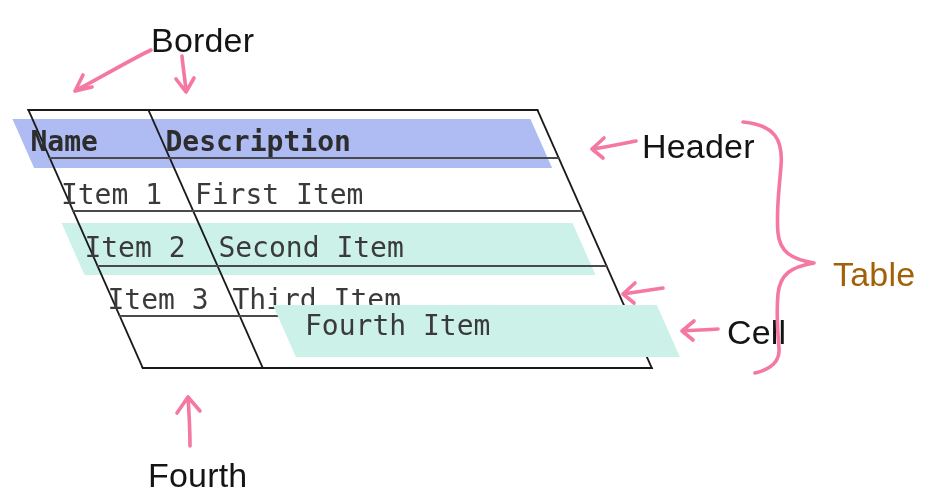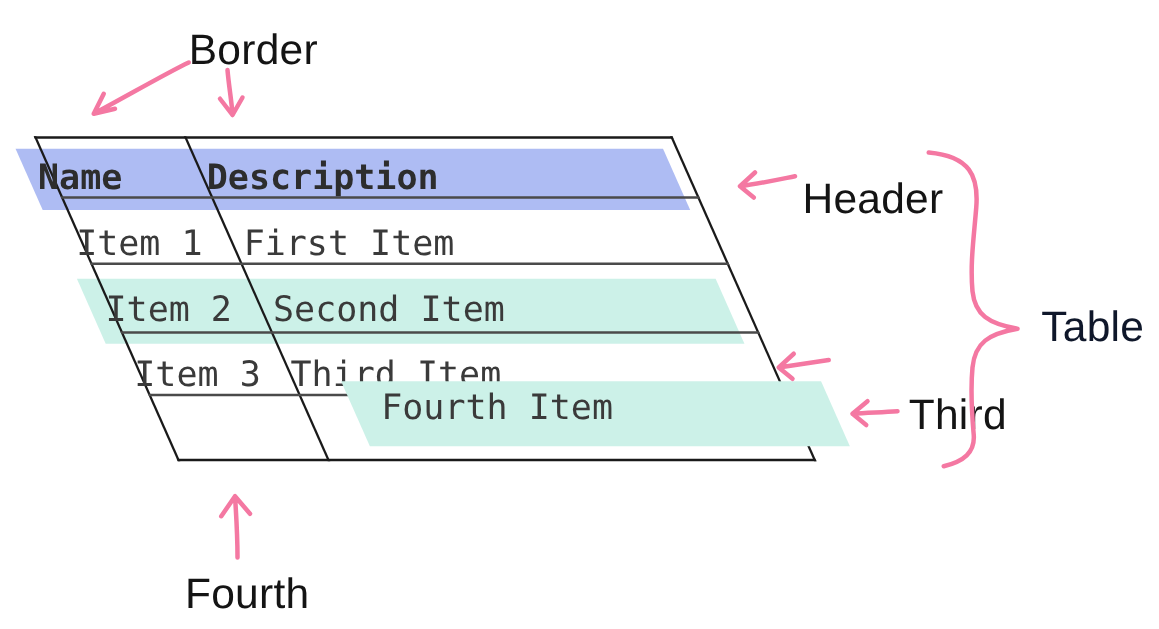--- a/index.html
+++ b/index.html
@@ -32,21 +32,21 @@
   .t-name{left:-5px;top:19px;}
   .t-desc{left:130px;top:19px;}
   .t-i1{left:2px;top:72px;}  .t-d1{left:136px;top:72px;}
   .t-i2{left:2px;top:125px;} .t-d2{left:136px;top:125px;}
   .t-i3{left:2px;top:177px;} .t-d3{left:127px;top:177px;}
   .t-d4{left:188px;top:203px;z-index:5;}
 
   
   .lbl{position:absolute;font-size:34px;line-height:1.1;letter-spacing:0.2px;}
   .lbl-border{left:151px;top:22px;}
-  .lbl-header{left:642px;top:141px;}
+  .lbl-header{left:642px;top:128px;}
   .lbl-row{left:675px;top:276px;}
   .lbl-cell{left:727px;top:314px;}
   .lbl-table{left:833px;top:244px;}
   .lbl-column{left:148px;top:457px;}
 
   .overlay{position:absolute;left:0;top:0;z-index:10;pointer-events:none;}
 </style>
 </head>
 <body>
 
@@ -75,22 +75,22 @@
     <div class="ct t-d2" style="color: rgb(58, 58, 58);">Second Item</div>
     <div class="ct t-i3" style="color: rgb(58, 58, 58);">Item 3</div>
     <div class="ct t-d3" style="color: rgb(58, 58, 58);">Third Item</div>
 
     <div class="band cell4" style="background-color: rgb(204, 241, 232);"></div>
     <div class="ct t-d4" style="color: rgb(58, 58, 58);">Fourth Item</div>
   </div>
 
   <div class="lbl lbl-border" style="color: rgb(20, 20, 20);">Border</div>
   <div class="lbl lbl-header" style="color: rgb(20, 20, 20);">Header</div>
-  <div class="lbl lbl-cell" style="color: rgb(20, 20, 20);">Third</div>
-  <div class="lbl lbl-table" style="color: #0f172a;">Table</div>
+  <div class="lbl lbl-cell" style="color: rgb(20, 20, 20);">Cell</div>
+  <div class="lbl lbl-table" style="color: #a16207; margin-top: 12px;">Table</div>
   <div class="lbl lbl-column" style="color: rgb(20, 20, 20);">Fourth</div>
 
   <svg class="overlay" width="927" height="503" viewBox="0 0 927 503">
     <g fill="none" stroke-width="3.6" stroke-linecap="round" stroke-linejoin="round" stroke="#f478a2">
       <path d="M151,50 C134,58 103,76 75,91 M75,91 L83,75 M75,91 L92,87"></path>
       <path d="M182,56 C183,68 185,79 186,91 M186,92 L176,79 M186,92 L194,78"></path>
       <path d="M636,141 C621,144 607,147 592,149 M592,149 L604,138 M592,149 L603,158"></path>
       <path d="M663,288 C649,290 637,292 623,294 M623,294 L635,283 M623,294 L634,303"></path>
       <path d="M718,329 C705,330 694,330 682,331 M682,331 L694,321 M682,331 L693,340"></path>
       <path d="M190,446 C190,430 189,412 188,397 M188,397 L177,413 M188,397 L200,411"></path>

